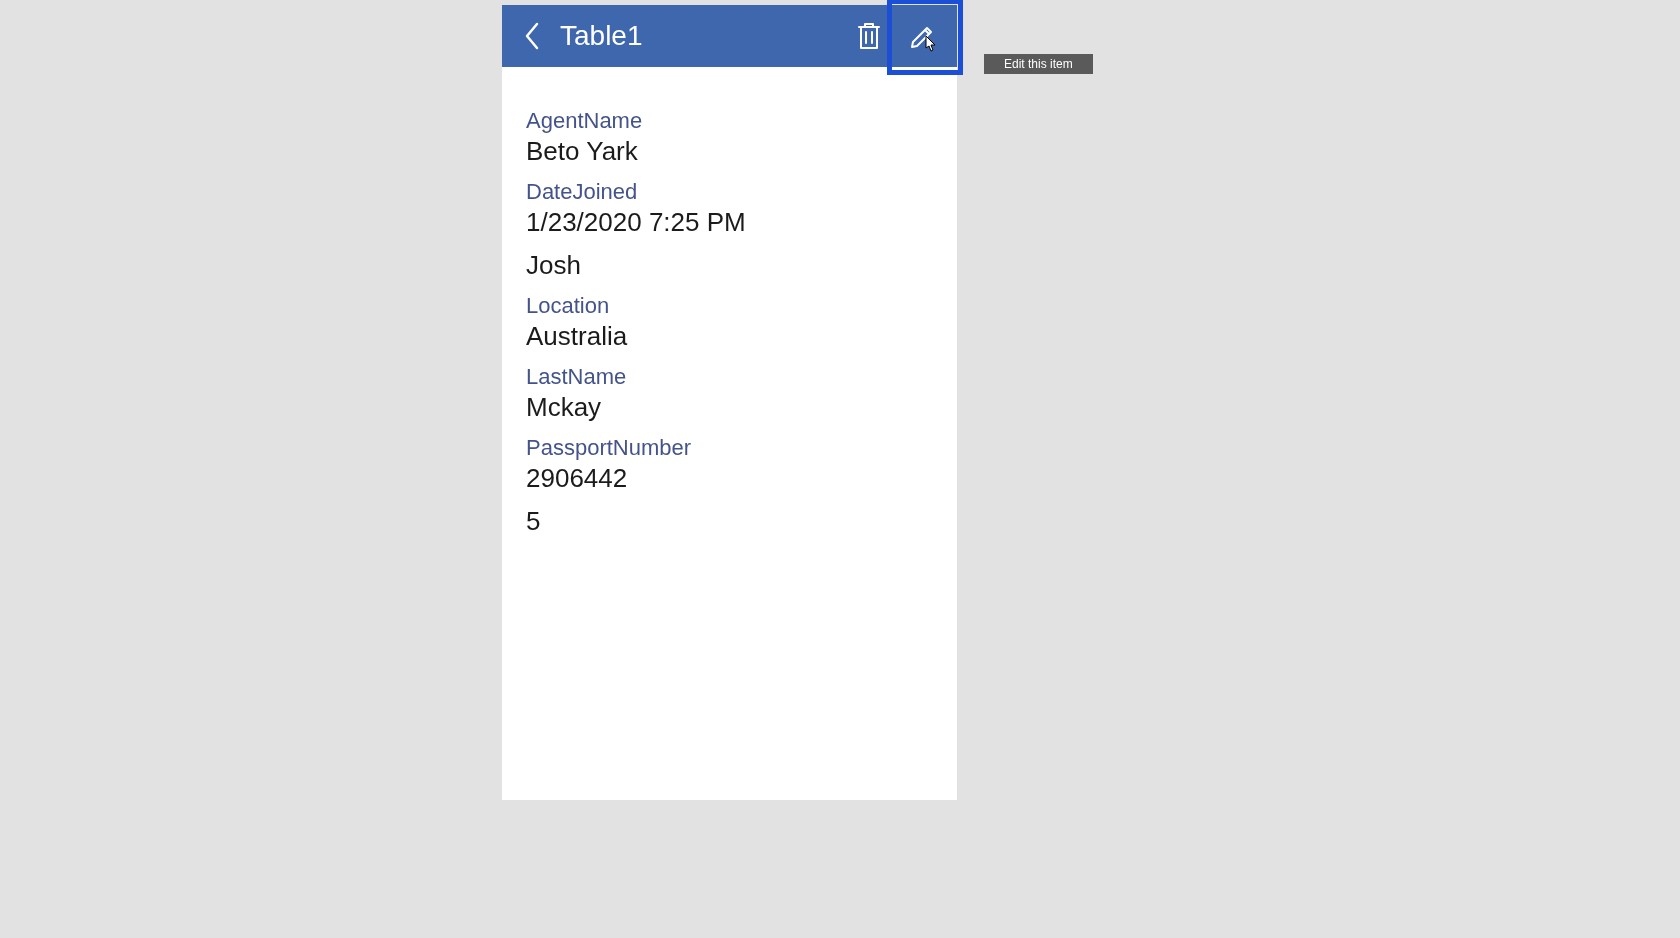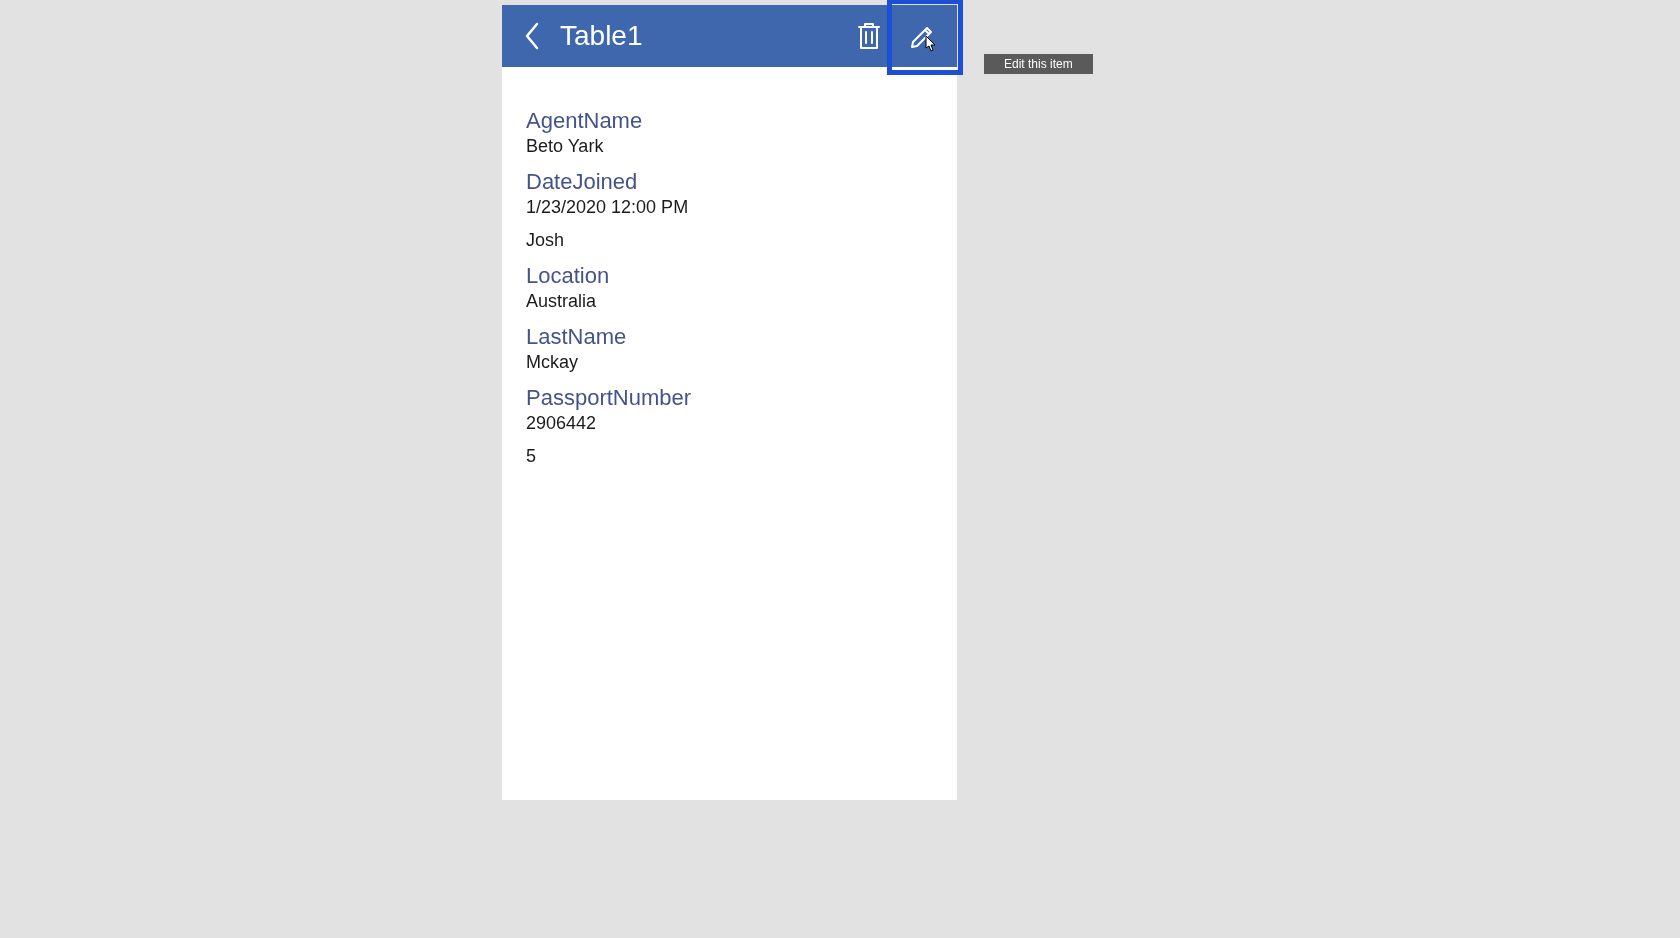--- a/index.html
+++ b/index.html
@@ -95,21 +95,21 @@
     }
     .field { margin-bottom: 12px; }
     .field-label {
       color: #44548b;
       font-size: 22px;
       font-weight: 400;
       margin-bottom: 2px;
     }
     .field-value {
       color: #1b1b1b;
-      font-size: 18px;
+      font-size: 26px;
       font-weight: 400;
     }
     svg { display: block; }
   </style>
 </head>
 <body>
 
 <div class="app-frame">
   <div class="app-header">
     <div class="back-btn">
@@ -133,21 +133,21 @@
     <div class="edit-highlight"></div>
   </div>
 
   <div class="form-body">
     <div class="field">
       <div class="field-label">AgentName</div>
       <div class="field-value">Beto Yark</div>
     </div>
     <div class="field">
       <div class="field-label">DateJoined</div>
-      <div class="field-value">1/23/2020 12:00 PM</div>
+      <div class="field-value">1/23/2020 7:25 PM</div>
     </div>
     <div class="field">
       <div class="field-value">Josh</div>
     </div>
     <div class="field">
       <div class="field-label">Location</div>
       <div class="field-value">Australia</div>
     </div>
     <div class="field">
       <div class="field-label">LastName</div>

